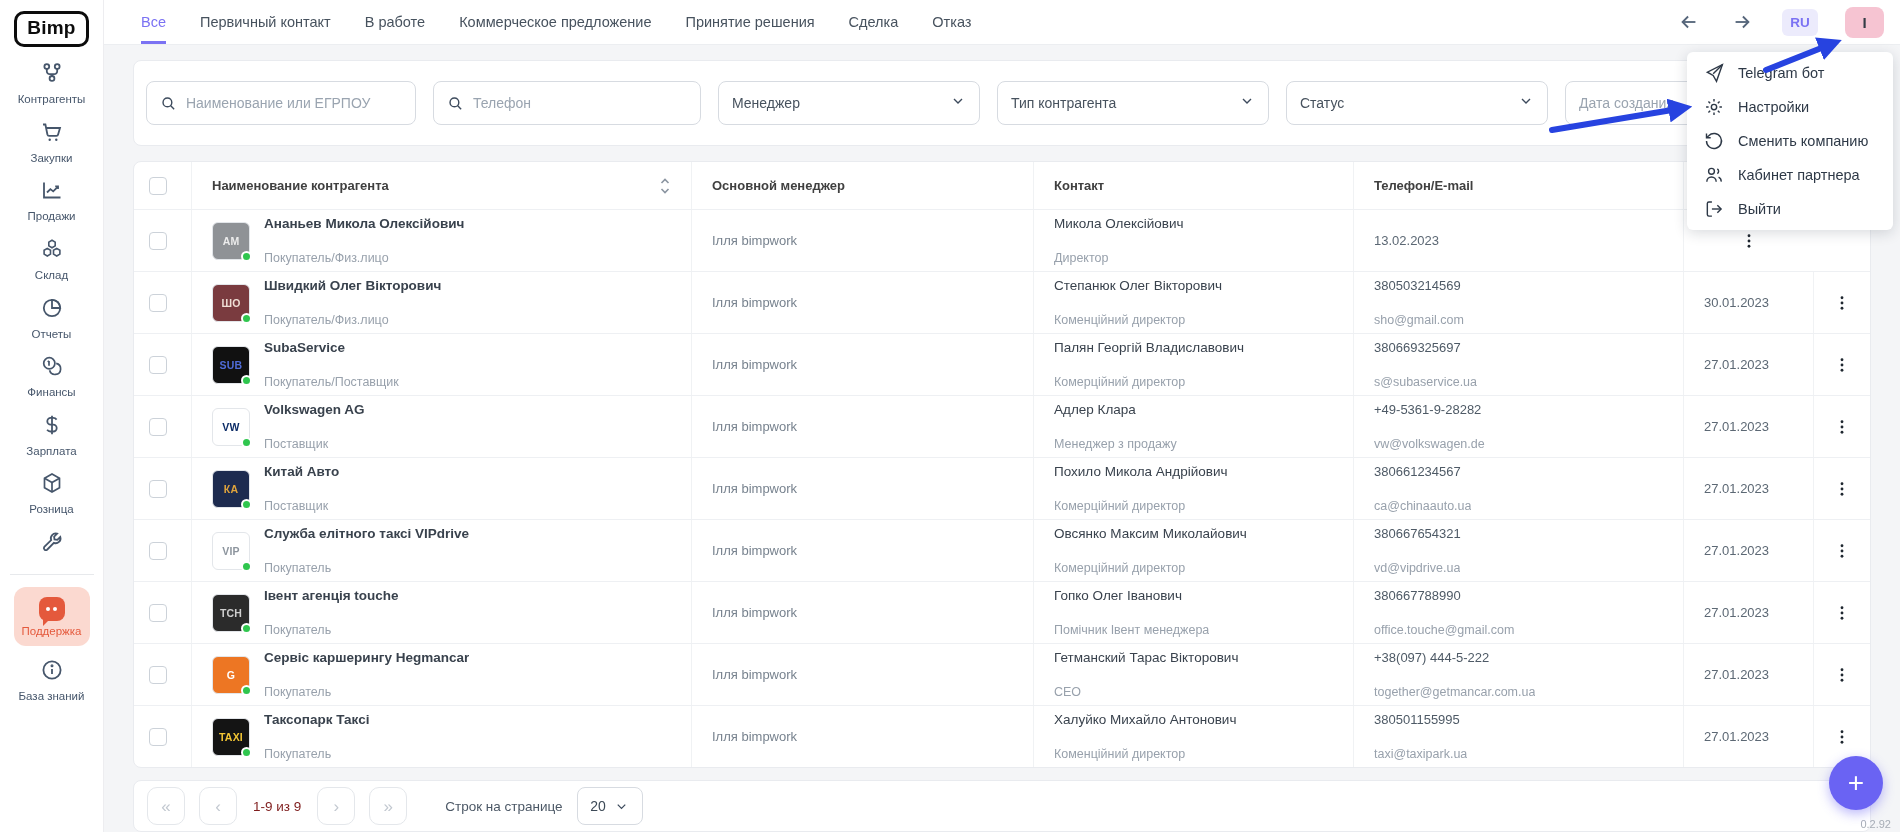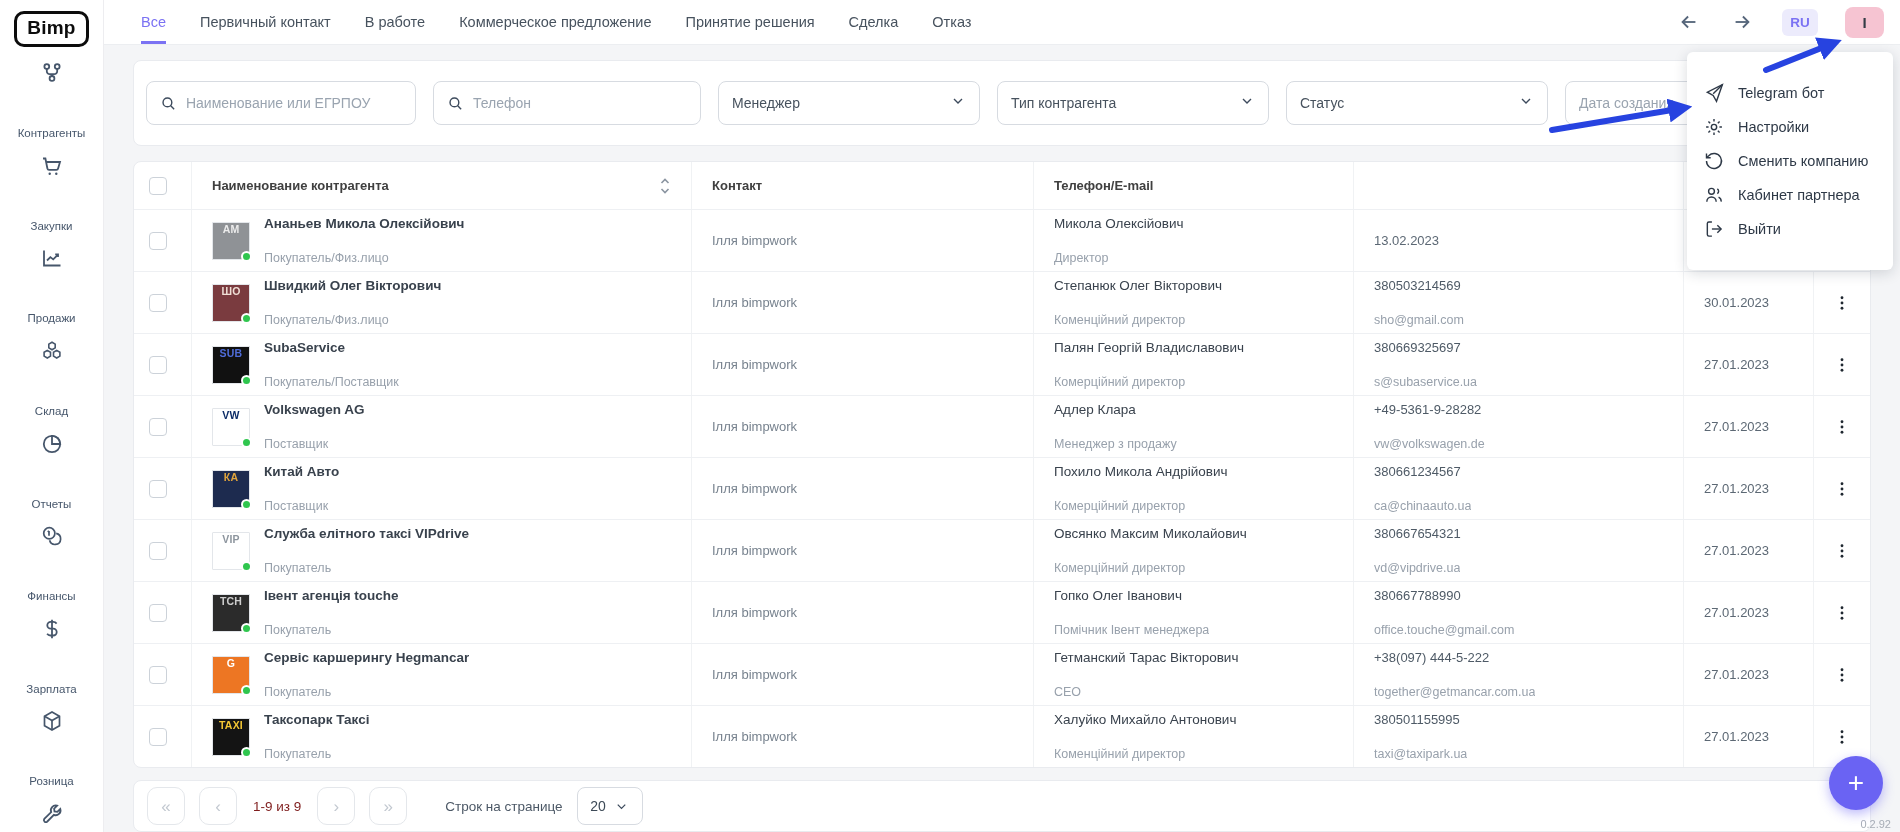--- a/index.html
+++ b/index.html
@@ -4,21 +4,21 @@
 <style>
   * { margin:0; padding:0; box-sizing:border-box; }
   html,body { width:1900px; height:832px; overflow:hidden; }
   body { font-family:"Liberation Sans","DejaVu Sans",sans-serif; background:#f4f5f7; position:relative; color:#3d4a57; }
 
   
   .sidebar { position:absolute; left:0; top:0; width:104px; height:832px; background:#fff; border-right:1px solid #ededf0; display:flex; flex-direction:column; align-items:center; z-index:10; }
   .logo { margin:11px 0 14px; border:3px solid #0c0c0c; border-radius:10px; padding:3px 10px 5px; font-weight:800; font-size:19px; color:#0c0c0c; background:#fff; letter-spacing:.2px; }
   .side-item { width:92px; display:flex; flex-direction:column; align-items:center; gap:4px; margin-bottom:14px; cursor:pointer; }
   .side-item svg { stroke:#46566b; }
-  .side-label { font-size:11.5px; color:#46566b; text-align:center; line-height:1.1;margin-top:34px; }
+  .side-label { font-size:11.5px; color:#46566b; text-align:center; line-height:1.1; }
   .side-divider { width:84px; height:1px; background:#e7e9ec; margin:2px 0 12px; }
   .side-support { width:76px; background:#fbd9d0; border-radius:12px; padding:10px 2px 8px; display:flex; flex-direction:column; align-items:center; gap:4px; margin-bottom:12px; cursor:pointer; }
   .side-support .side-label { color:#e4593c; }
   .bubble { width:26px; height:24px; background:#e4593c; border-radius:8px; position:relative; display:flex; align-items:center; justify-content:center; gap:3px; }
   .bubble::after { content:""; position:absolute; left:4px; bottom:-5px; border:5px solid transparent; border-top-color:#e4593c; border-left-color:#e4593c; }
   .bubble i { width:4px; height:4px; background:#fff; border-radius:50%; }
 
   
   .topbar { position:absolute; left:104px; top:0; right:0; height:45px; background:#fff; border-bottom:1px solid #eceef1; display:flex; align-items:stretch; z-index:10; }
   .tabs { display:flex; gap:34px; padding-left:37px; align-items:stretch; }
@@ -45,21 +45,21 @@
   .trow, .thead { display:grid; grid-template-columns:57px 500px 342px 320px 330px 130px 1fr; }
   .thead { height:47px; }
   .trow { height:62px; border-top:1px solid #eef0f3; }
   .cell { display:flex; align-items:center; padding-left:20px; border-left:1px solid #f0f2f4; min-width:0; }
   .cell:first-child { border-left:none; padding-left:15px; }
   .th { font-size:13px; font-weight:700; color:#404040; }
   .th-name { display:flex; align-items:center; width:100%; padding-right:18px; }
   .sort { margin-left:auto; cursor:pointer; display:flex; }
   .checkbox { width:18px; height:18px; border:1.5px solid #ccd2d9; border-radius:4px; background:#fff; display:inline-block; cursor:pointer; }
   .c-name { gap:14px; }
-  .avatar { width:38px; height:38px; border-radius:1px; position:relative; flex:0 0 38px; display:flex; align-items:flex-start; justify-content:center; border:1px solid #e3e6ea; }
+  .avatar { width:38px; height:38px; border-radius:6px; position:relative; flex:0 0 38px; display:flex; align-items:center; justify-content:center; border:1px solid #e3e6ea; }
   .avatar-text { font-size:10.5px; font-weight:700; letter-spacing:.2px; }
   .status-dot { position:absolute; right:-3px; bottom:-3px; width:11px; height:11px; background:#2fc64e; border:2px solid #fff; border-radius:50%; }
   .row-name, .contact-name { font-size:13.5px; color:#39424d; white-space:nowrap; overflow:hidden; text-overflow:ellipsis; }
   .row-name { font-weight:700; }
   .row-sub { font-size:12.5px; color:#98a1ac; margin-top:20px; white-space:nowrap; overflow:hidden; text-overflow:ellipsis; }
   .name-wrap, .c-contact > div, .c-phone > div { min-width:0; }
   .c-contact, .c-phone { flex-direction:column; align-items:flex-start; justify-content:center; }
   .row-manager { font-size:13px; color:#77828e; }
   .row-phone { font-size:13px; color:#4e5a66; }
   .c-date span { font-size:13px; color:#5c6874; }
@@ -68,21 +68,21 @@
   .kebab svg { fill:#1f2730; }
 
   
   .pagination-bar { margin-top:12px; background:#fff; border:1px solid #e9ebef; border-radius:8px; height:52px; display:flex; align-items:center; padding:0 13px; }
   .pg-btn { width:38px; height:38px; border:1px solid #e4e7eb; border-radius:10px; background:#fff; color:#c2c8d0; font-size:17px; cursor:pointer; margin-right:14px; line-height:1; }
   .pg-range { font-size:13.5px; color:#7f1d1d; margin:0 16px 0 2px; }
   .pg-label { font-size:13.5px; color:#4c5866; margin-left:24px; }
   .pg-select { margin-left:14px; width:66px; height:38px; border:1px solid #d7dbe1; border-radius:8px; display:flex; align-items:center; justify-content:center; gap:8px; font-size:14px; color:#3d4a57; cursor:pointer; background:#fff; }
 
   
-  .user-menu { position:absolute; top:52px; right:7px; width:206px; background:#fff; border-radius:6px; box-shadow:0 3px 14px rgba(20,30,50,.16); padding:24px 0; z-index:50; }
+  .user-menu { position:absolute; top:52px; right:7px; width:206px; background:#fff; border-radius:6px; box-shadow:0 3px 14px rgba(20,30,50,.16); padding:4px 0; z-index:50; }
   .menu-item { display:flex; align-items:center; gap:14px; padding:7px 17px; font-size:14.5px; color:#2e3947; cursor:pointer; }
   .menu-item svg { stroke:#2e3947; flex:0 0 20px; }
 
   
   .fab { position:absolute; right:17px; bottom:22px; width:54px; height:54px; border-radius:50%; border:none; background:#6a63f3; color:#fff; font-size:28px; font-weight:400; cursor:pointer; box-shadow:0 4px 12px rgba(106,99,243,.45); z-index:40; line-height:0; }
   .version { position:absolute; right:9px; bottom:2px; font-size:11px; color:#a7adb6; z-index:5; }
   .annotations { position:absolute; left:0; top:0; z-index:100; pointer-events:none; }
 </style>
 </head>
 <body>
@@ -264,20 +264,21 @@
           <div class="th-name">
             <span>Наименование контрагента</span>
         <span class="sort">
               <svg width="16" height="20" viewBox="0 0 16 20" fill="none" stroke="#8b95a1" stroke-width="1.6">
                 <path d="M4.5 7L8 3.5L11.5 7"></path>
                 <path d="M4.5 13L8 16.5L11.5 13"></path>
               </svg>
             </span>
           </div>
         </div>
+      <div class="cell th">Основной менеджер</div>
       <div class="cell th">Контакт</div>
       <div class="cell th">Телефон/E-mail</div>
       <div class="cell th"></div>
       <div class="cell th"></div>
     </div>
 
       <div class="trow">
         <div class="cell">
           <span class="checkbox"></span>
         </div>

